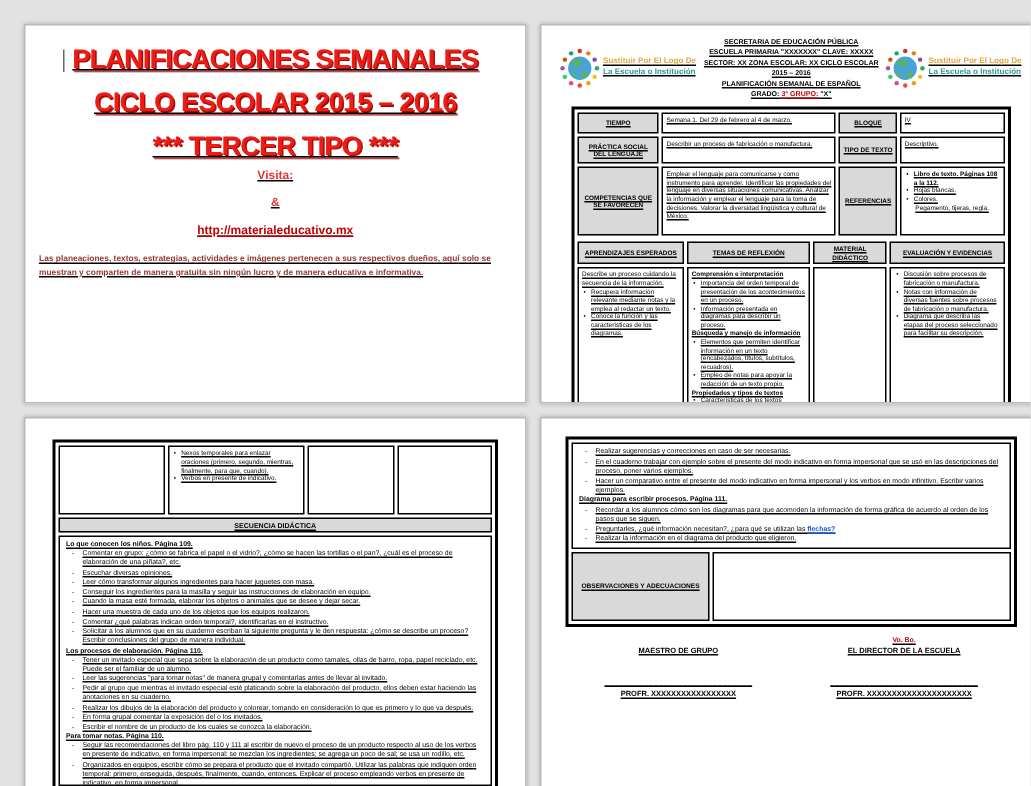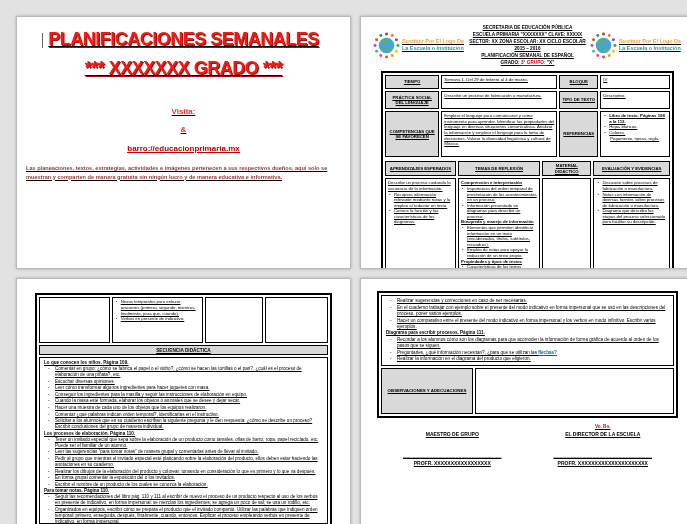--- a/index.html
+++ b/index.html
@@ -7,21 +7,21 @@
   .grid{display:grid;grid-template-columns:335px 335px;grid-template-rows:253px 254px;
     gap:9px;padding:16px;text-decoration:underline;}
   .page{background:#fff;border:1px solid #b9b9b9;box-shadow:0 0 3px rgba(0,0,0,.25);
     position:relative;overflow:hidden;}
 
   
   .p1{padding-top:8px;}
   .caret{position:absolute;left:25px;top:16px;width:1px;height:15px;background:#666;}
   .p1-title div{text-align:center;color:#ee1c15;font-weight:800;font-size:18px;
     line-height:29px;letter-spacing:-.5px;text-shadow:1px 1px 0 #a50d0d;}
-  .p1-visit{color:#e03434;font-weight:bold;font-size:8px;text-align:center;margin-top:24px;}
+  .p1-visit{color:#e03434;font-weight:bold;font-size:8px;text-align:center;margin-top:0;}
   .p1-link{display:block;color:#c00000;font-weight:bold;font-size:8px;text-align:center;
     text-decoration:underline;margin-top:10px;}
   .p1-amp{color:#e03434;font-weight:bold;font-size:8px;text-align:center;margin-top:9px;}
   .p1-disc{color:#953735;font-weight:bold;font-size:5.6px;line-height:1.55;
     margin:11px 9px 0;text-align:left;}
 
   
   .logo{display:flex;align-items:center;gap:2px;width:92px;flex:none;}
   .logo svg{width:27px;height:27px;flex:none;}
   .logo-txt{font-size:5.4px;line-height:1.35;font-weight:bold;white-space:nowrap;}
@@ -86,25 +86,26 @@
 </style>
 </head>
 <body>
 
 <div class="grid">
 
   <div class="page p1">
     <div class="caret"></div>
     <div class="p1-title">
       <div>PLANIFICACIONES SEMANALES</div>
-      <div>*** XXXXXXX GRADO ***</div>
+      <div>CICLO ESCOLAR 2015 – 2016</div>
+      <div>*** TERCER TIPO ***</div>
     </div>
     <div class="p1-visit">Visita:</div>
     <div class="p1-amp">&amp;</div>
-    <a class="p1-link">barro://educacionprimaria.mx</a>
+    <a class="p1-link">http://materialeducativo.mx</a>
     <div class="p1-disc">Las planeaciones, textos, estrategias, actividades e imágenes pertenecen a sus respectivos dueños, aquí solo se muestran y comparten de manera gratuita sin ningún lucro y de manera educativa e informativa.</div>
   </div>
 
   <div class="page p2">
     <div class="p2-head">
       <div class="logo">
         <svg viewBox="0 0 40 40">
           <g>
             <circle cx="20" cy="20" r="16.5" fill="none"></circle>
             <circle cx="20" cy="37" r="2.2" fill="#e74c3c"></circle>

